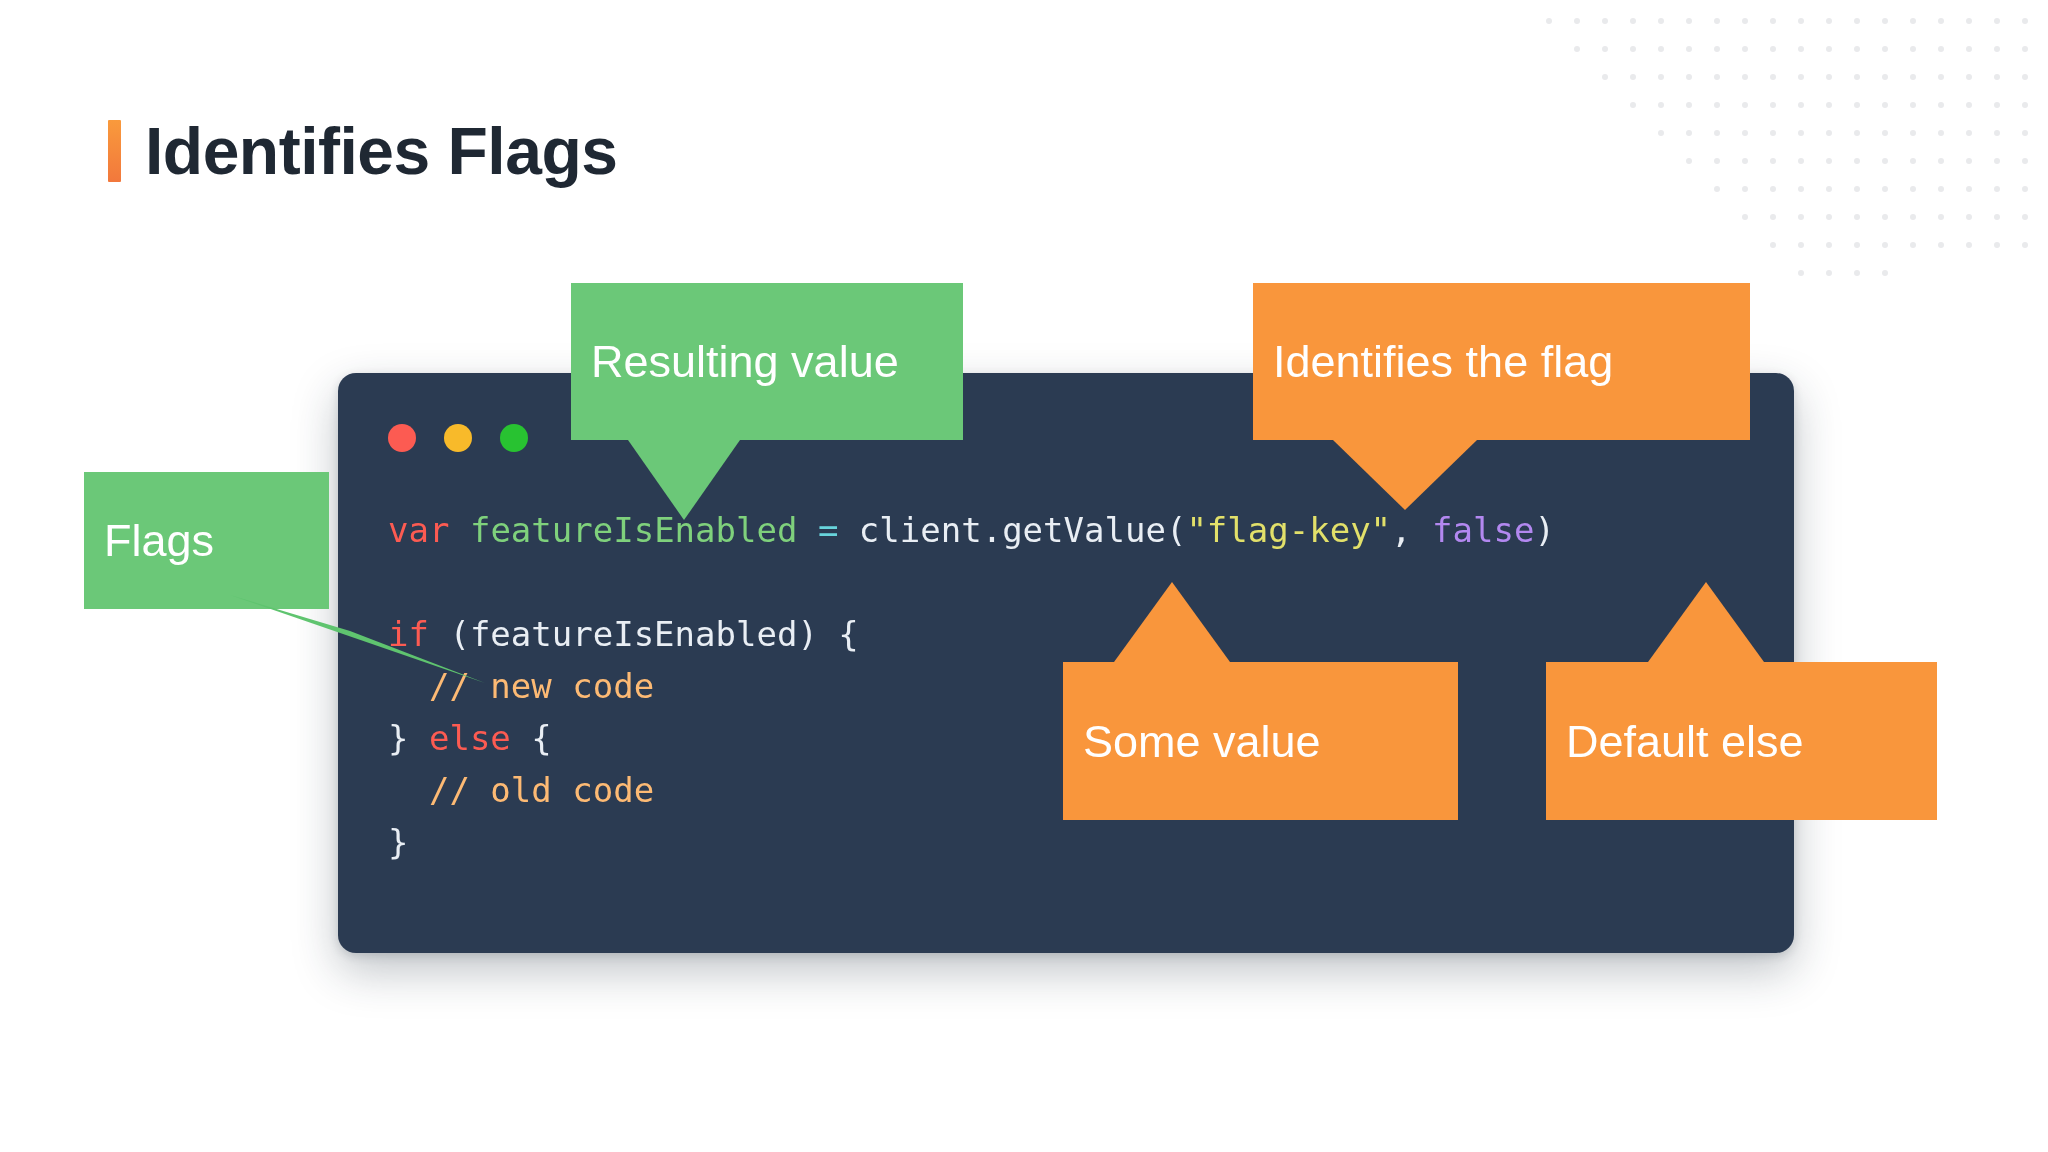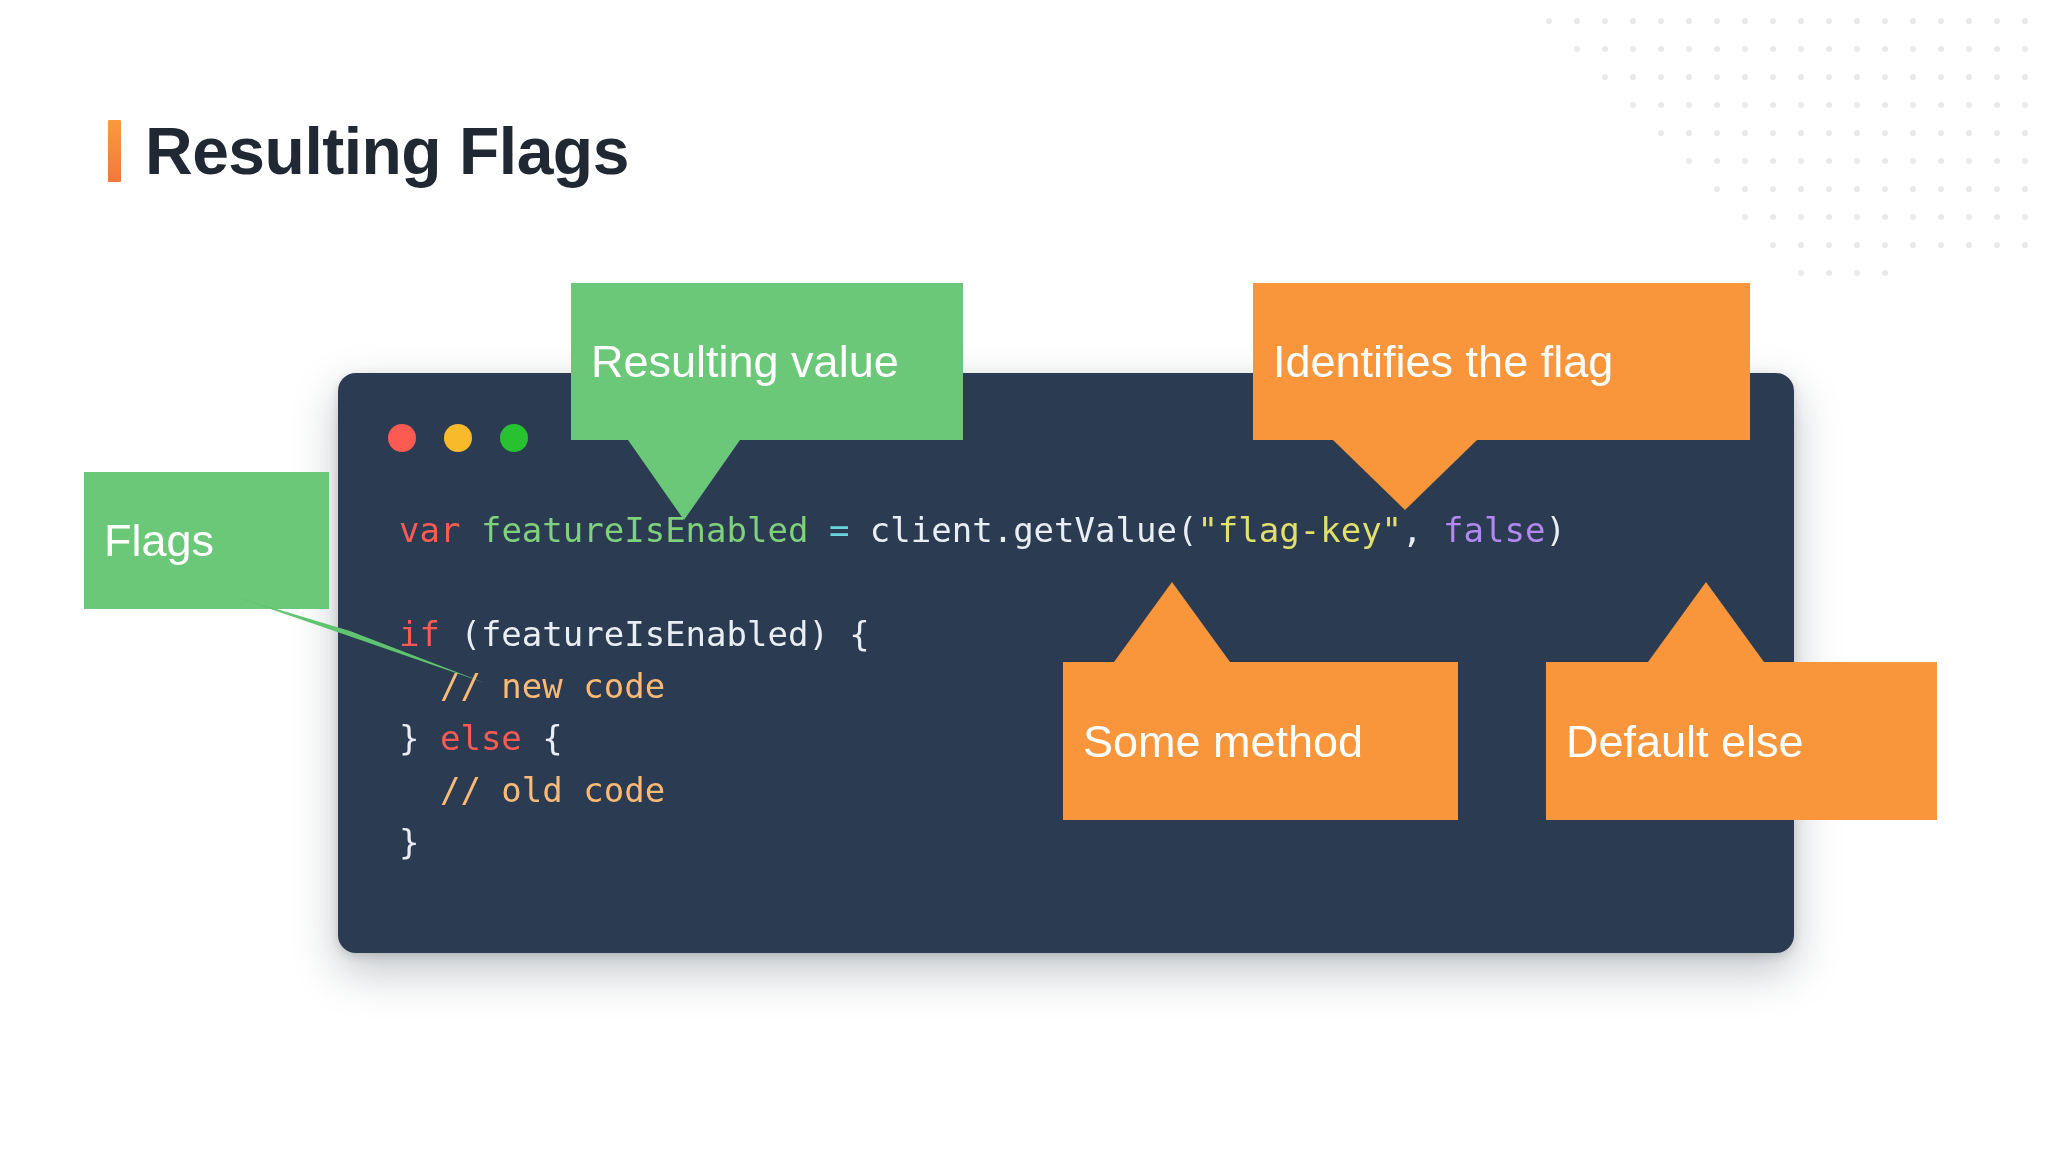--- a/index.html
+++ b/index.html
@@ -66,21 +66,21 @@
   #code-block {
     position:absolute;
     left:50px; top:131px;
     font-family:"DejaVu Sans Mono","Liberation Mono",monospace;
     font-size:34px;
     line-height:52px;
     white-space:pre;
     color:#e6ecf2;
     letter-spacing:0px;
   }
-  #code-block .ln { display:block; height:52px;margin-left:11px; }
+  #code-block .ln { display:block; height:52px; }
   #code-block .ln.gap { height:52px; }
   .tk-kw      { color:#fc5b52; }
   .tk-var     { color:#7fd17c; }
   .tk-op      { color:#68d4dc; }
   .tk-plain   { color:#e9eef4; }
   .tk-str     { color:#e2e06a; }
   .tk-bool    { color:#b388f0; }
   .tk-comment { color:#fdba74; }
 
   
@@ -244,21 +244,21 @@
     <span style="left: 466px; top: 242px;"></span>
     <span style="left: 494px; top: 242px;"></span>
     <span style="left: 270px; top: 270px;"></span>
     <span style="left: 298px; top: 270px;"></span>
     <span style="left: 326px; top: 270px;"></span>
     <span style="left: 354px; top: 270px;"></span>
   </div>
 
 <div id="title-row">
   <div id="title-bar-accent"></div>
-  <div id="page-title">Resulting Flags</div>
+  <div id="page-title">Identifies Flags</div>
 </div>
 
 <div id="code-window">
   <div id="window-dots">
     <i class="dot-red"></i>
     <i class="dot-yellow"></i>
     <i class="dot-green"></i>
   </div>
   <pre id="code-block"><span class="ln"><span class="tk-kw">var</span><span class="tk-plain"> </span><span class="tk-var">featureIsEnabled</span><span class="tk-plain"> </span><span class="tk-op">=</span><span class="tk-plain"> client.getValue(</span><span class="tk-str">"flag-key"</span><span class="tk-plain">, </span><span class="tk-bool">false</span><span class="tk-plain">)</span></span><span class="ln gap"> </span><span class="ln"><span class="tk-kw">if</span><span class="tk-plain"> (featureIsEnabled) {</span></span><span class="ln"><span class="tk-comment">  // new code</span></span><span class="ln"><span class="tk-plain">} </span><span class="tk-kw">else</span><span class="tk-plain"> {</span></span><span class="ln"><span class="tk-comment">  // old code</span></span><span class="ln"><span class="tk-plain">}</span></span></pre>
 </div>
@@ -281,21 +281,21 @@
 
 <div class="callout orange" id="callout-identifies-the-flag" style="left:1253px; top:283px; width:497px; height:157px;">
   <div class="box">
     <span class="label">Identifies the flag</span>
     <span class="tail tail-down-orange" style="left:80px; bottom:-70px;"></span>
   </div>
 </div>
 
 <div class="callout orange" id="callout-some-method" style="left:1063px; top:662px; width:395px; height:158px;">
   <div class="box">
-    <span class="label">Some method</span>
+    <span class="label">Some value</span>
     <span class="tail tail-up-orange" style="left:51px; top:-80px;"></span>
   </div>
 </div>
 
 <div class="callout orange" id="callout-default-value" style="left:1546px; top:662px; width:391px; height:158px;">
   <div class="box">
     <span class="label">Default else</span>
     <span class="tail tail-up-orange" style="left:102px; top:-80px;"></span>
   </div>
 </div>

